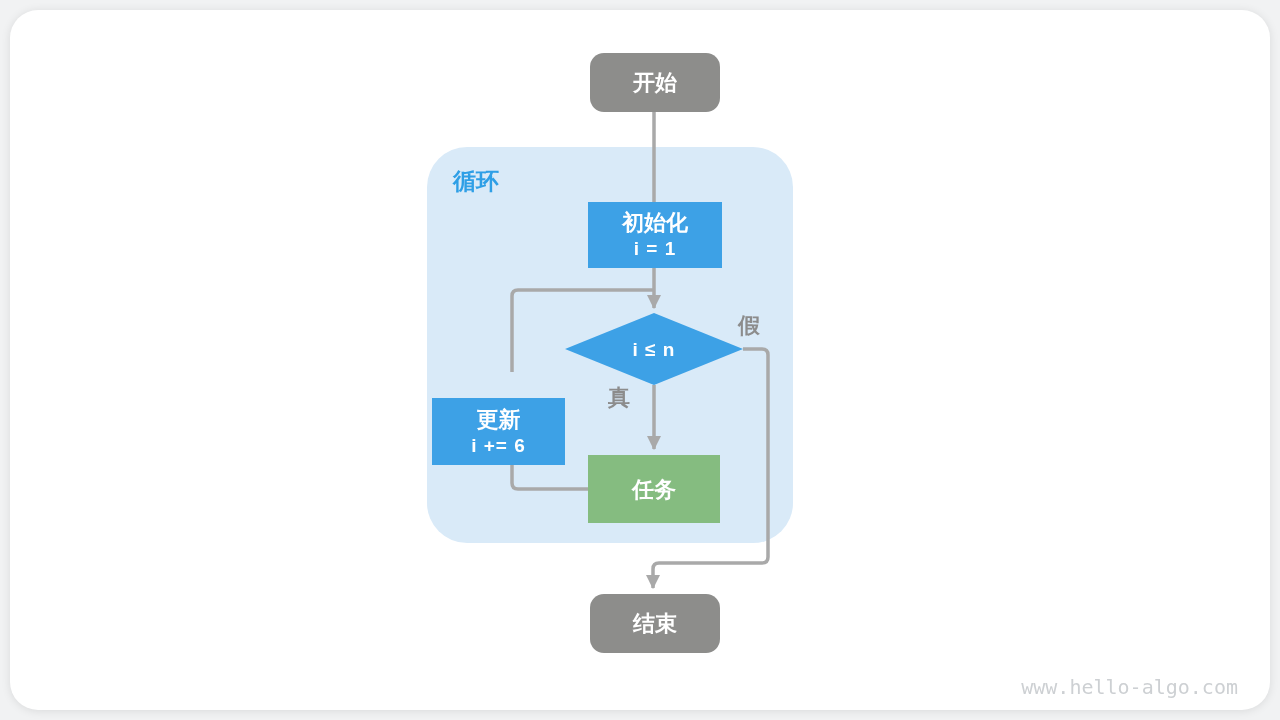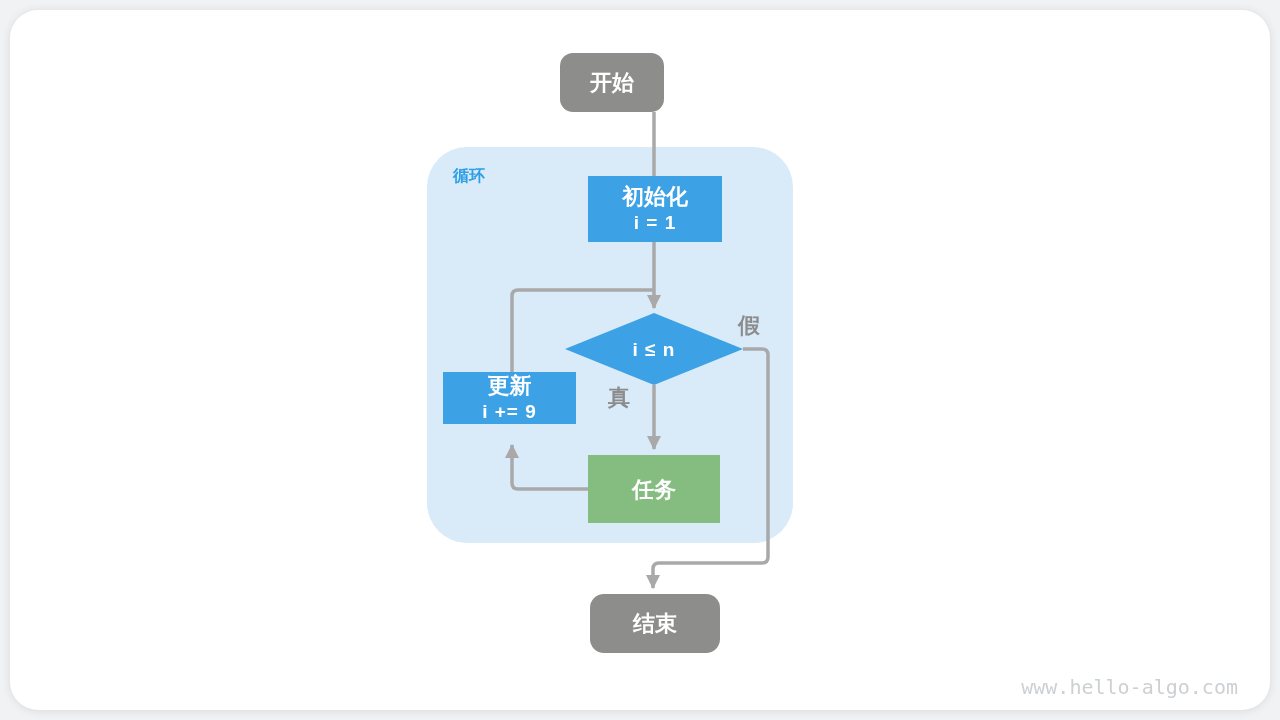--- a/index.html
+++ b/index.html
@@ -34,21 +34,21 @@
     left:427px;top:147px;
     width:366px;height:396px;
     background:var(--loop-bg,#d9eaf8);
     border-radius:40px;
     z-index:1;
   }
   .loop-label{
     position:absolute;
     left:453px;top:166px;
     color:var(--loop-label-blue,#2e9fe6);
-    font-size:16px;
+    font-size:23px;
     font-weight:700;
     z-index:4;
   }
   svg.edges{
     position:absolute;
     left:0;top:0;
     width:1280px;height:720px;
     z-index:2;
   }
   .node{
@@ -70,25 +70,25 @@
     font-family:Liberation Sans, sans-serif;
     font-size:19px;
     font-weight:700;
     line-height:25px;
     letter-spacing:1px;
   }
   .terminal{
     background:var(--terminal-gray,#8d8d8b);
     border-radius:14px;
   }
-  .node-start{left:560px;top:53px;width:104px;height:59px;border-radius:13px;}
+  .node-start{left:590px;top:53px;width:130px;height:59px;}
   .node-end{left:590px;top:594px;width:130px;height:59px;}
-  .process{background:var(--process-blue,#3da1e6);}
+  .process{background:var(--process-blue,#3da1e6);margin-top:26px;}
   .node-init{left:588px;top:176px;width:134px;height:66px;}
-  .node-update{left:443px;top:372px;width:133px;height:52px;}
+  .node-update{left:432px;top:372px;width:133px;height:67px;}
   .node-task{
     left:588px;top:455px;width:132px;height:68px;
     background:var(--task-green,#85bc80);
   }
   .node-condition{
     left:565px;top:313px;width:178px;height:72px;
     background:var(--process-blue,#3da1e6);
     clip-path:polygon(50% 0%,100% 50%,50% 100%,0% 50%);
   }
   .edge-label{
@@ -141,21 +141,21 @@
     <span class="title">初始化</span>
     <span class="code">i = 1</span>
   </div>
 
   <div class="node node-condition">
     <span class="code">i ≤ n</span>
   </div>
 
   <div class="node process node-update">
     <span class="title">更新</span>
-    <span class="code">i += 9</span>
+    <span class="code">i += 6</span>
   </div>
 
   <div class="node node-task">
     <span class="title">任务</span>
   </div>
 
   <div class="node terminal node-end">
     <span class="title">结束</span>
   </div>
 

